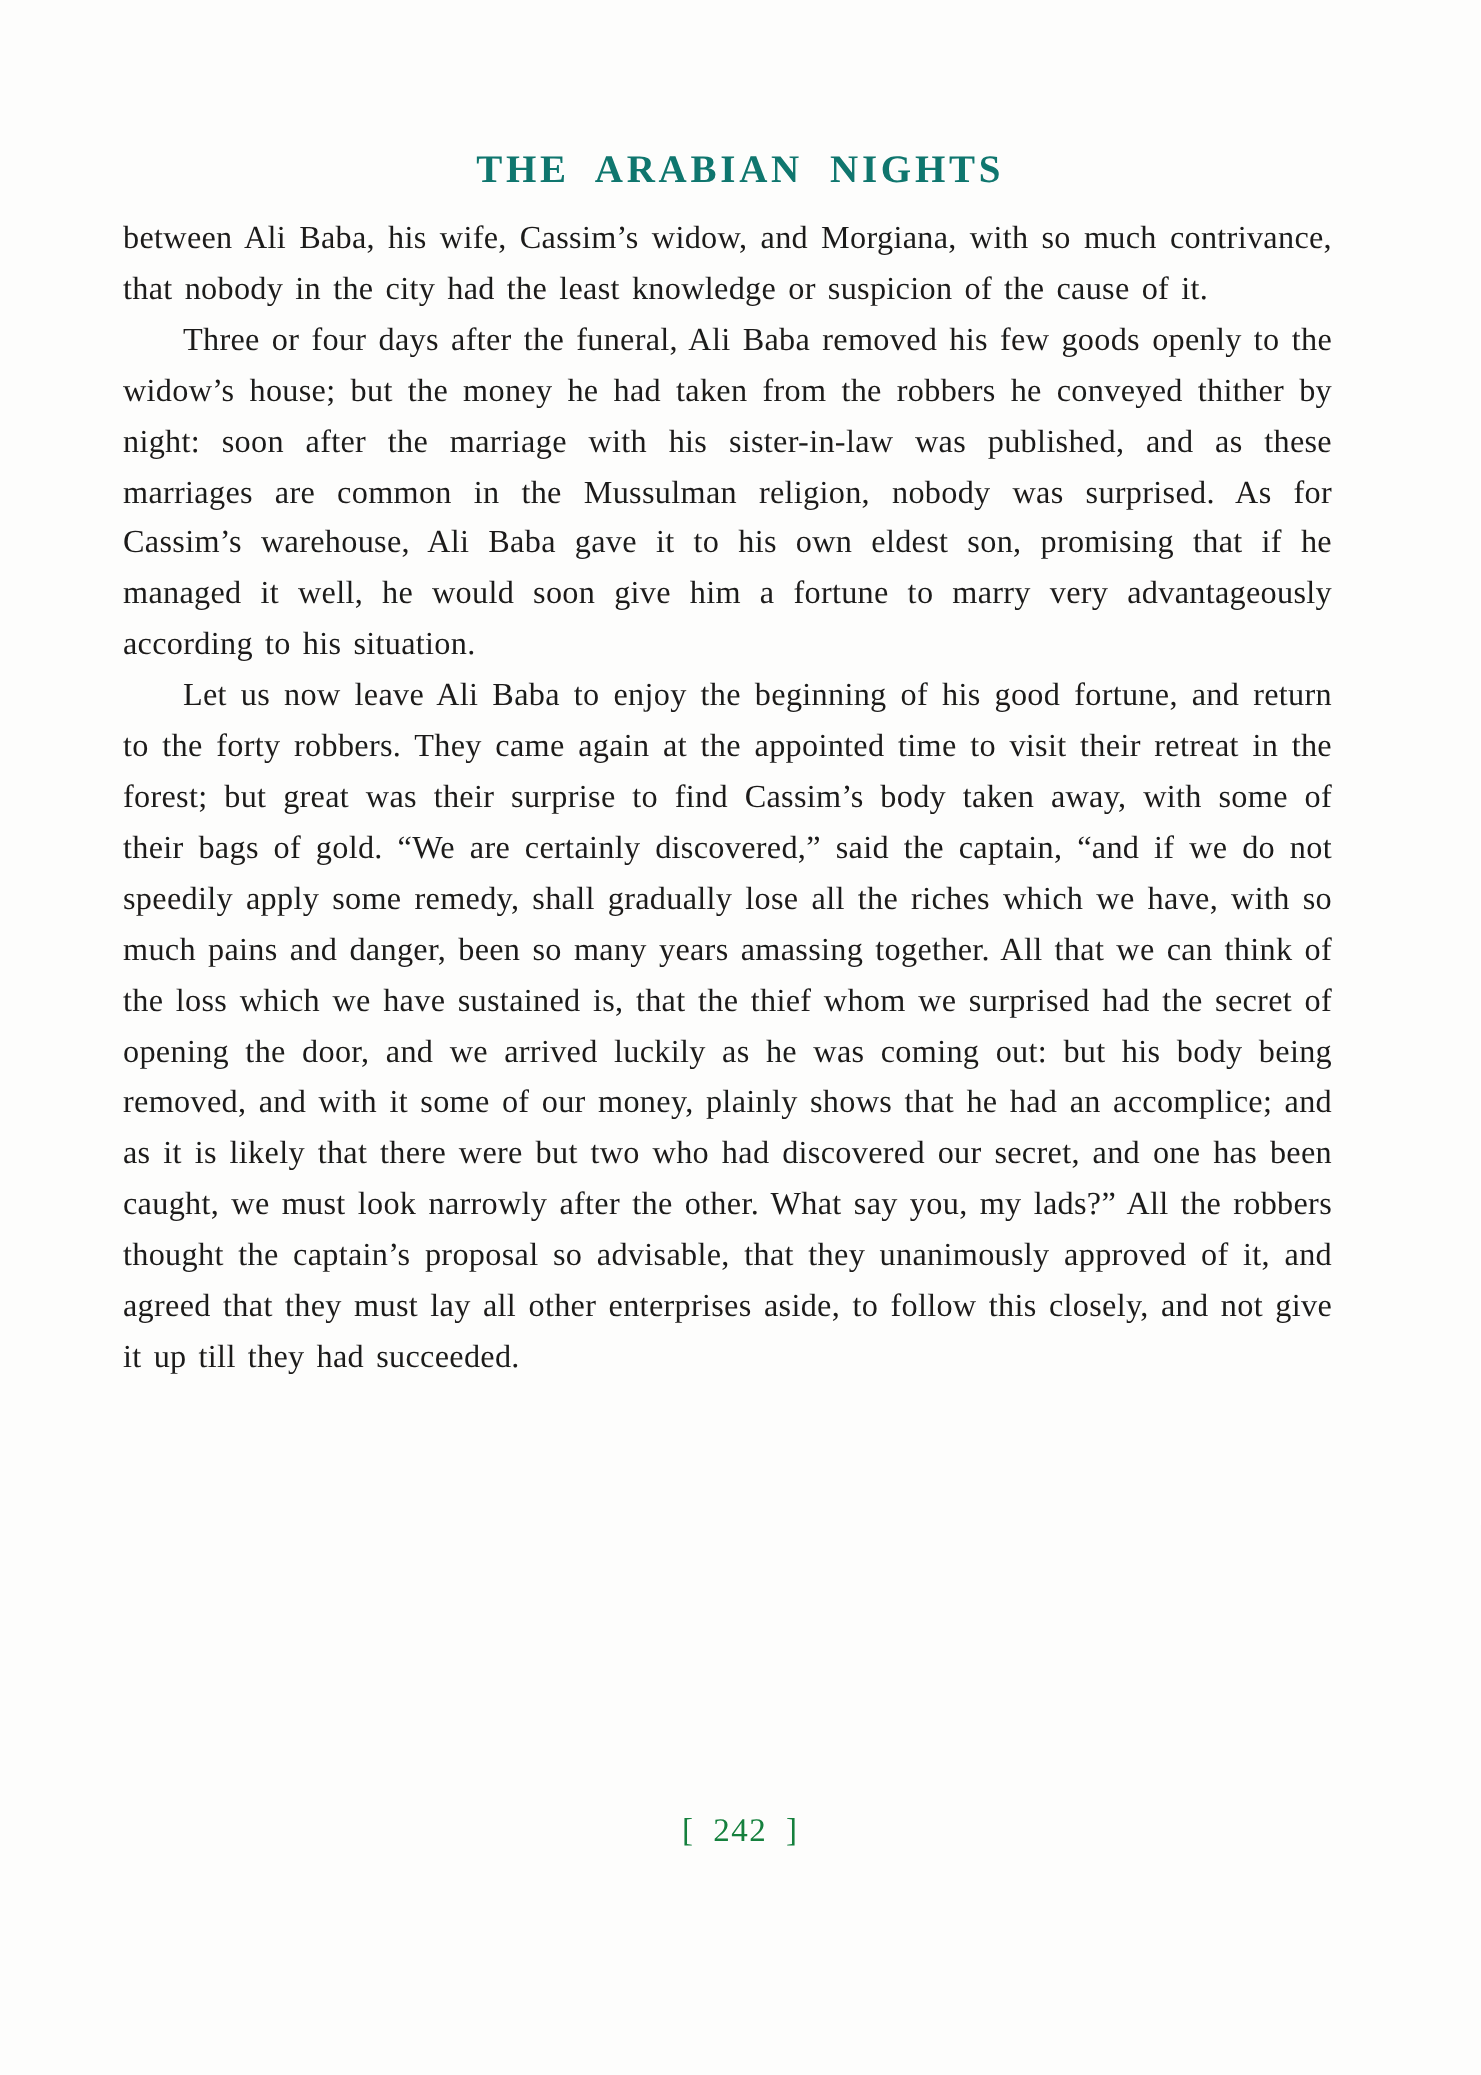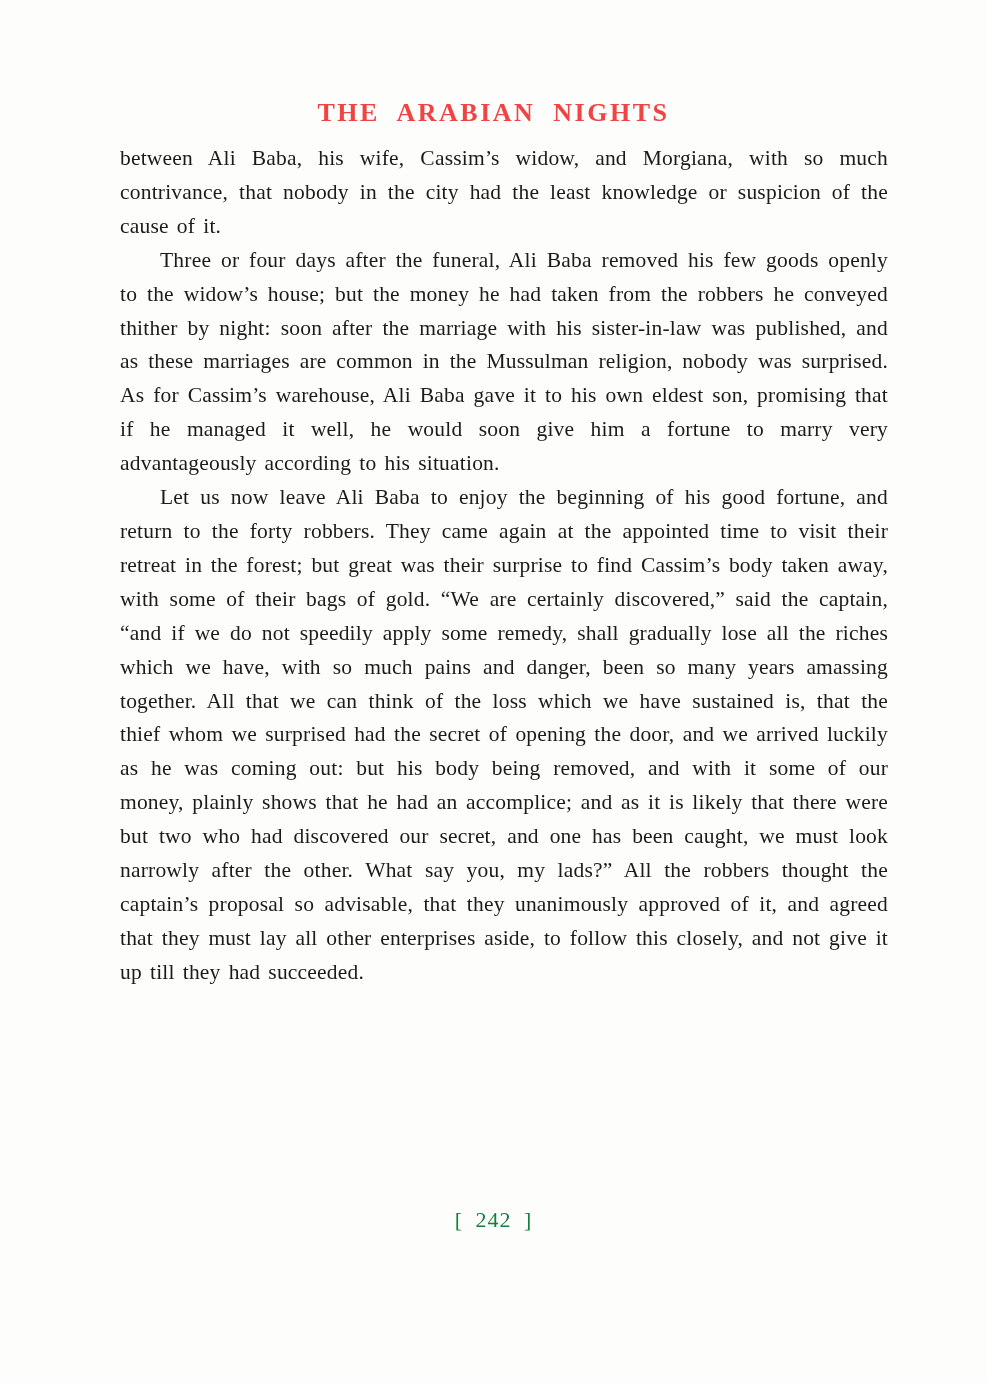--- a/index.html
+++ b/index.html
@@ -18,25 +18,25 @@
     overflow: hidden;
   }
   .title {
     margin: 0;
     padding-top: 98px;
     text-align: center;
     font-size: 26px;
     font-weight: bold;
     letter-spacing: 2.5px;
     word-spacing: 9px;
-    color: #ef4444;
+    color: #0f766e;
   }
   .body {
     margin: 14px auto 0 auto;
-    padding-left: 120px;
+    padding-left: 82px;
     padding-right: 99px;
     font-size: 21.5px;
     line-height: 33.9px;
     text-align: justify;
     word-spacing: 2.5px;
     letter-spacing: 0.2px;
   }
   .para {
     margin: 0;
     text-indent: 40px;

